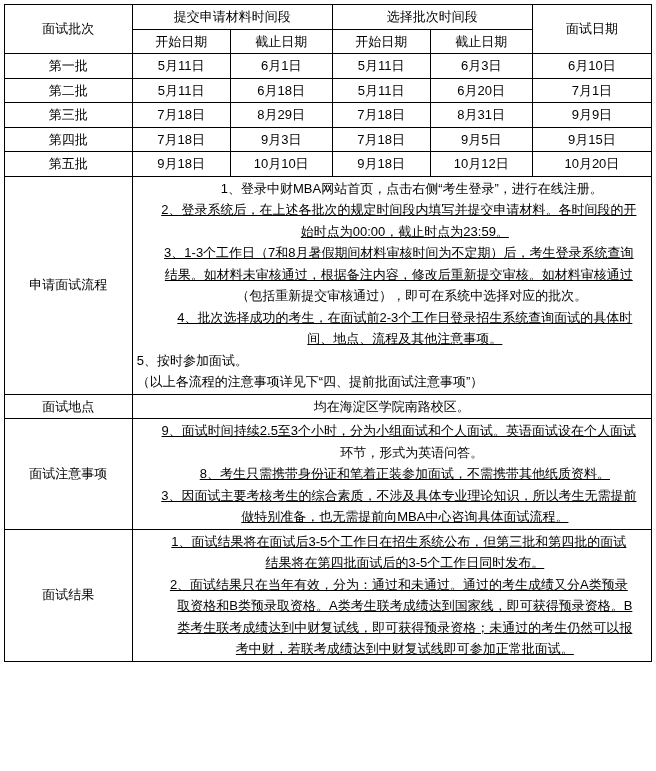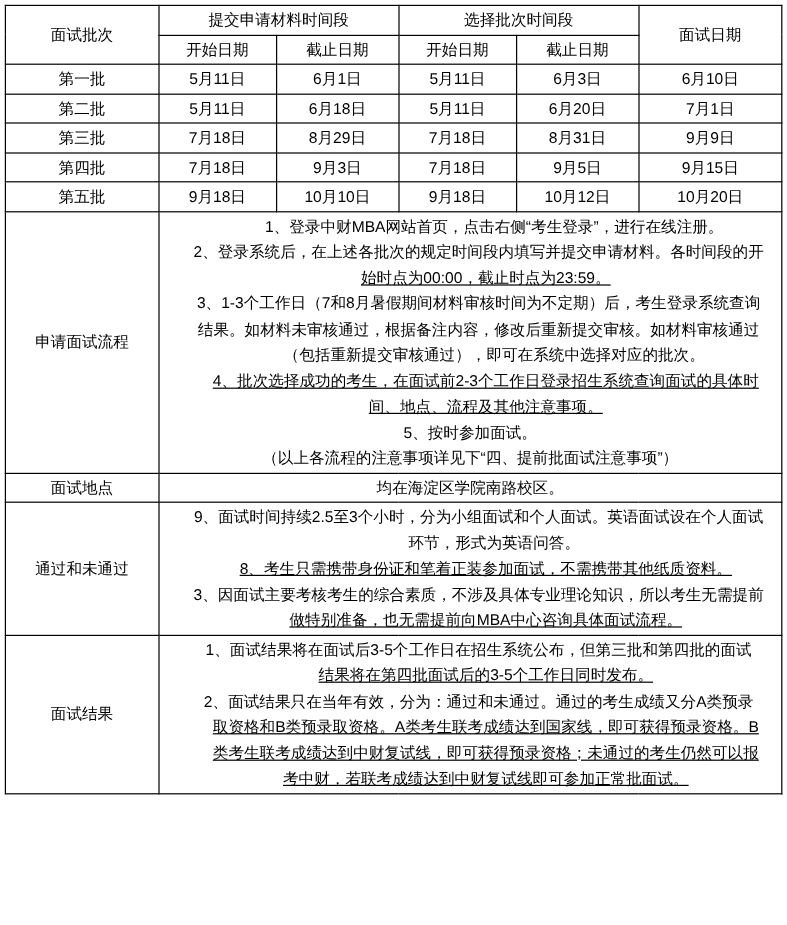--- a/index.html
+++ b/index.html
@@ -60,25 +60,25 @@
   }
   .body-cell p:last-child {
     margin-bottom: 0;
   }
   .center-single {
     text-align: center;
     vertical-align: middle;
     font-size: 13.5px;
     padding: 6px 4px;
   }
-  .indent1 { padding-left: 14px; }
+  .indent1 { padding-left: 14px; text-decoration: underline; }
   .indent2 { padding-left: 26px; text-decoration: underline; }
   .indent3 { padding-left: 40px; }
   .note-line {
-    text-align: center;
+    text-align: left;
   }
 </style>
 </head>
 <body>
 
 <div class="page">
   <table class="sched">
     <colgroup>
       <col style="width:120px">
       <col style="width:92px">
@@ -157,21 +157,21 @@
           <p class="note-line">（以上各流程的注意事项详见下“四、提前批面试注意事项”）</p>
         </td>
       </tr>
 
       <tr>
         <td class="label-cell">面试地点</td>
         <td class="center-single" colspan="5">均在海淀区学院南路校区。</td>
       </tr>
 
       <tr>
-        <td class="label-cell">通过和未通过</td>
+        <td class="label-cell">面试注意事项</td>
         <td class="body-cell" colspan="5">
           <p class="indent1">9、面试时间持续2.5至3个小时，分为小组面试和个人面试。英语面试设在个人面试</p>
           <p class="indent3">环节，形式为英语问答。</p>
           <p class="indent2">8、考生只需携带身份证和笔着正装参加面试，不需携带其他纸质资料。</p>
           <p class="indent1">3、因面试主要考核考生的综合素质，不涉及具体专业理论知识，所以考生无需提前</p>
           <p class="indent2">做特别准备，也无需提前向MBA中心咨询具体面试流程。</p>
         </td>
       </tr>
 
       <tr>

